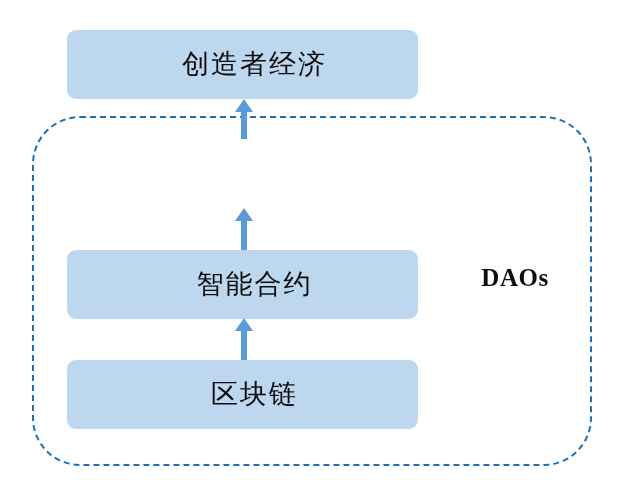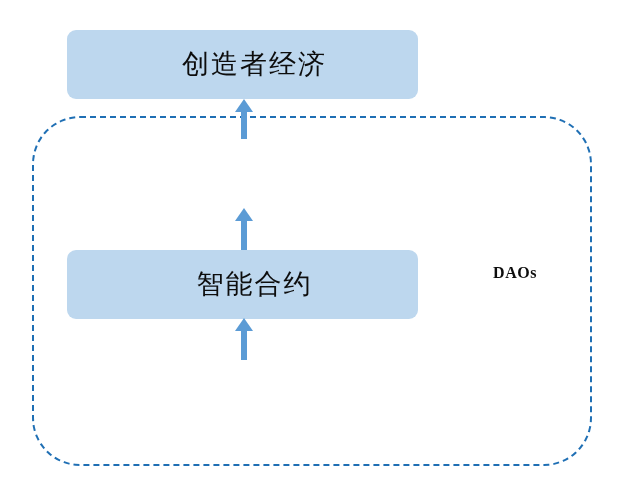--- a/index.html
+++ b/index.html
@@ -29,21 +29,21 @@
     border: 2.5px dashed #1f6fb4;
     border-radius: 48px;
     background: transparent;
   }
   .dao-label {
     position: absolute;
     left: 455px;
     top: 264px;
     width: 120px;
     text-align: center;
-    font-size: 16px;
+    font-size: 25px;
     font-weight: bold;
     color: #0d0d0d;
     font-family: "Liberation Serif", "DejaVu Serif", serif;
     letter-spacing: 0.5px;
     white-space: nowrap;
   }
 
   
   .layer-box {
     position: absolute;
@@ -133,14 +133,17 @@
 
   <div class="layer-box" id="box-contract">
     <span class="layer-label cjk">智能合约</span>
   </div>
 
   <div class="arrow" id="arrow-3">
     <div class="head"></div>
     <div class="shaft"></div>
   </div>
 
+  <div class="layer-box" id="box-chain">
+    <span class="layer-label cjk">区块链</span>
+  </div>
 
 </div>
 
 </body></html>

